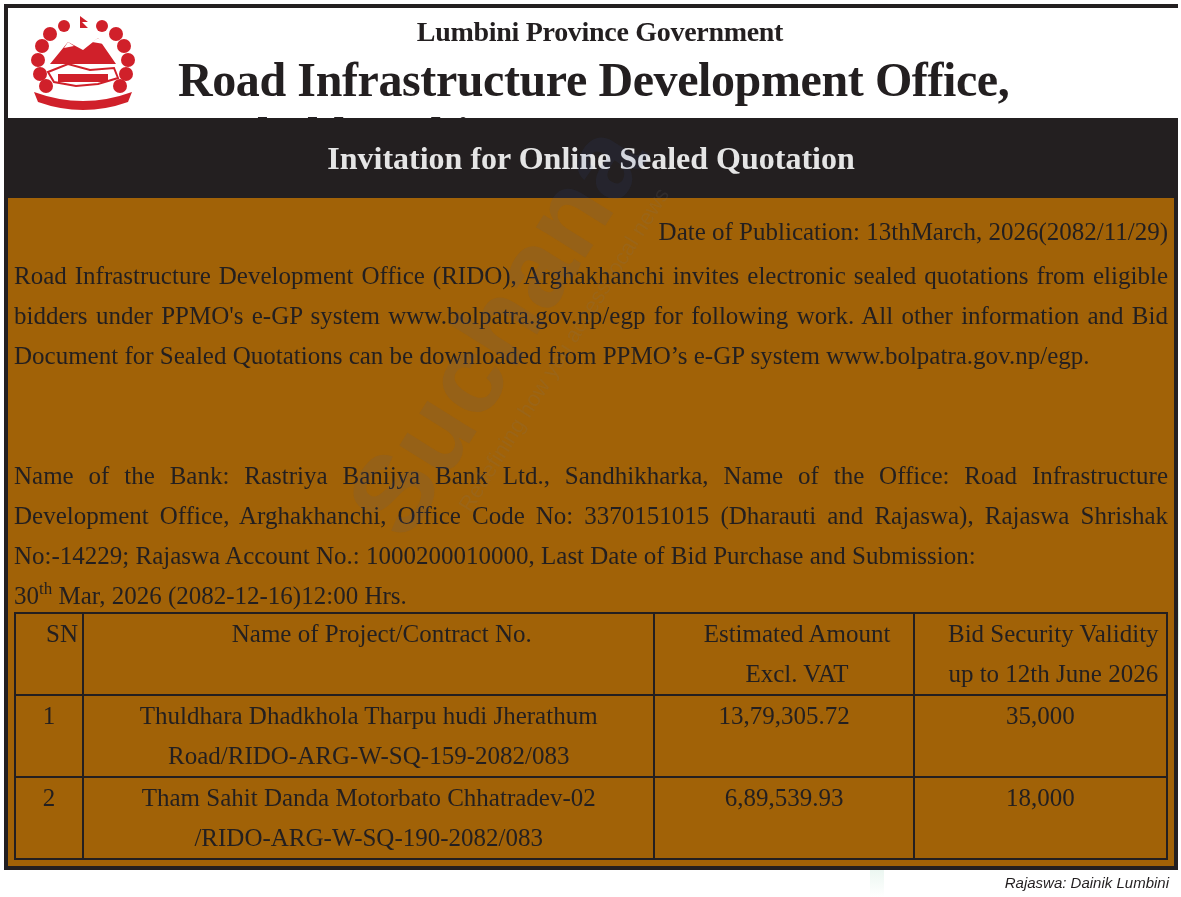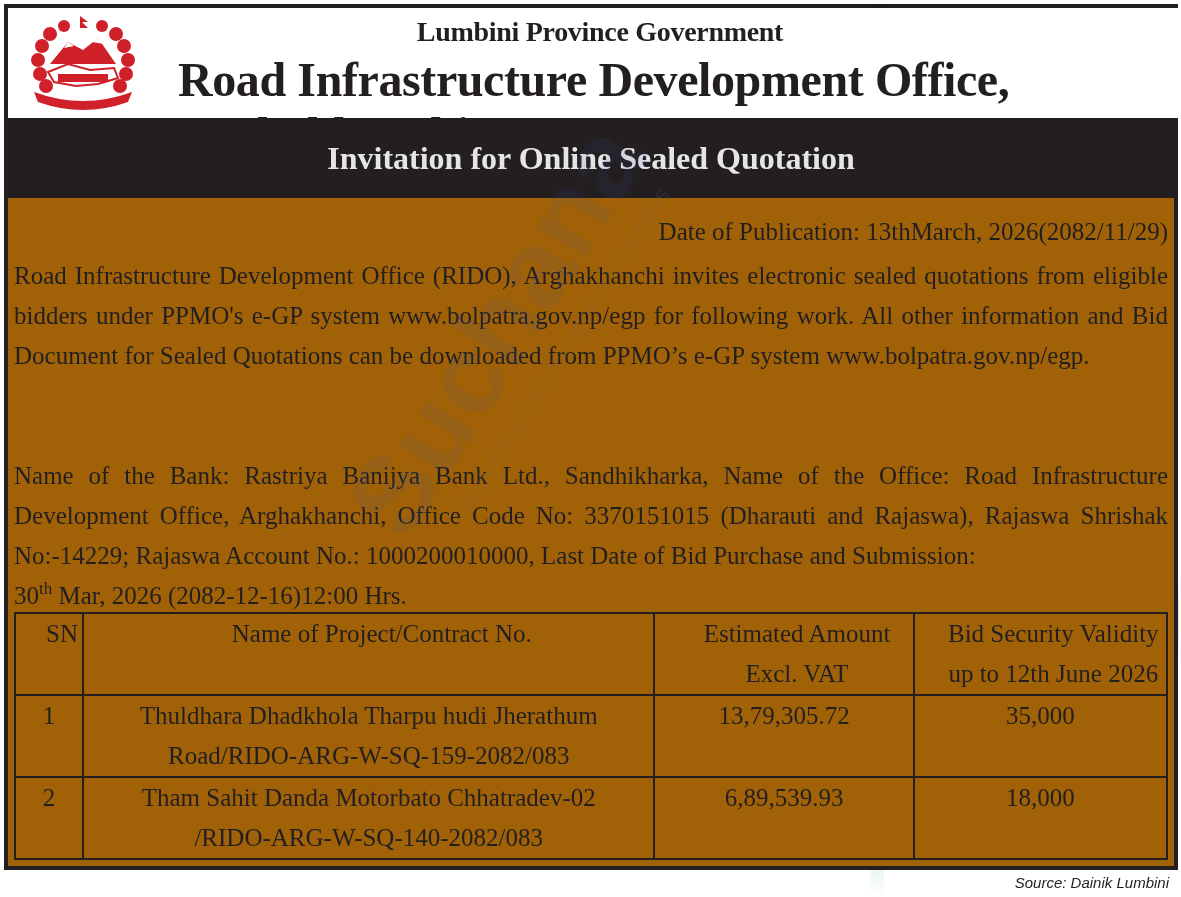--- a/index.html
+++ b/index.html
@@ -160,27 +160,27 @@
       </thead>
       <tbody>
         <tr>
           <td>1</td>
           <td><span>Thuldhara Dhadkhola Tharpu hudi Jherathum</span><br><span>Road/RIDO-ARG-W-SQ-159-2082/083</span></td>
           <td>13,79,305.72</td>
           <td>35,000</td>
         </tr>
         <tr>
           <td>2</td>
-          <td><span>Tham Sahit Danda Motorbato Chhatradev-02</span><br><span>/RIDO-ARG-W-SQ-140-2082/083</span></td>
+          <td><span>Tham Sahit Danda Motorbato Chhatradev-02</span><br><span>/RIDO-ARG-W-SQ-190-2082/083</span></td>
           <td>6,89,539.93</td>
           <td>18,000</td>
         </tr>
       </tbody>
     </table>
   </div>
 </div>
 
 <div class="watermark">
   <div class="wm-word">Suchana</div>
   <div class="wm-tag">Redefining how you access local news</div>
 </div>
 
-<div class="source">Source: Dainik Lumbini</div>
+<div class="source">Rajaswa: Dainik Lumbini</div>
 
 </body></html>

